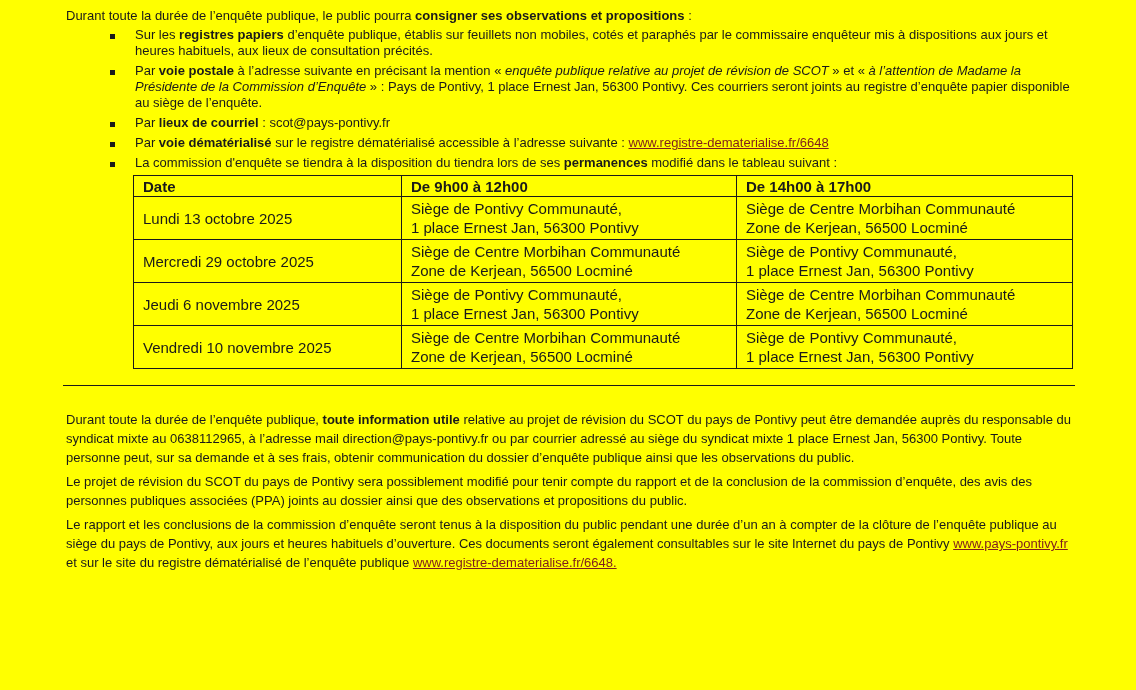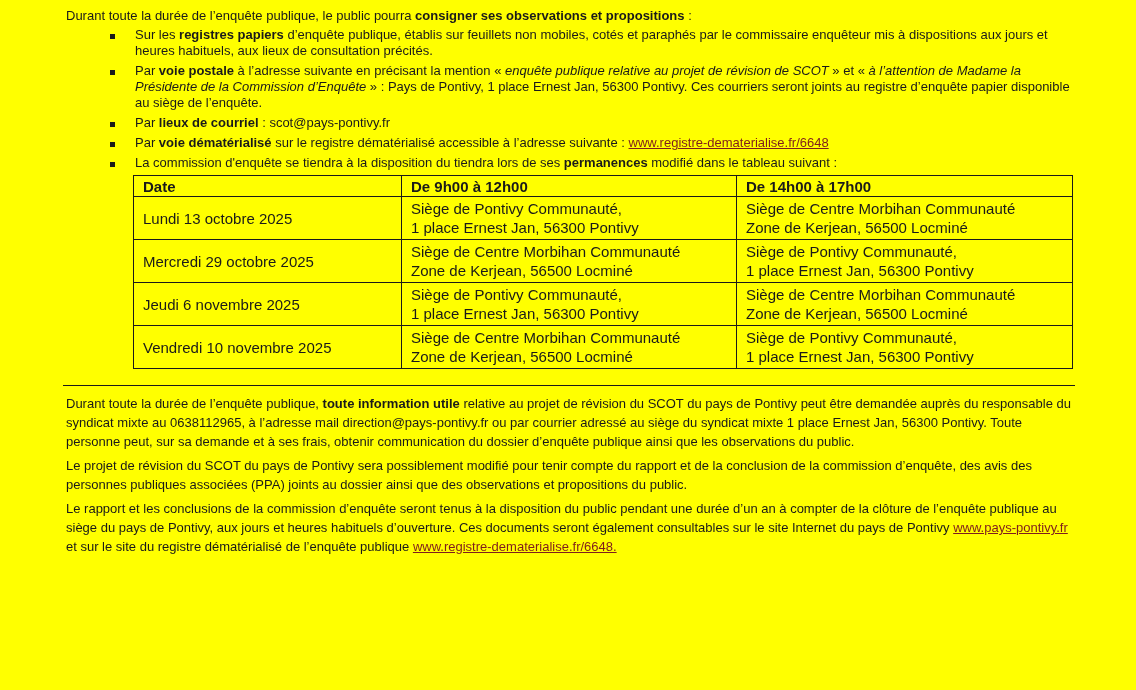--- a/index.html
+++ b/index.html
@@ -29,21 +29,21 @@
     border: 1.3px solid #1a1a1a;
     text-align: left; vertical-align: middle;
     padding: 0 9px; font-size: 15px; line-height: 19px;
   }
   table.perm th { height: 20px; font-weight: bold; }
   table.perm td { height: 42px; }
   table.perm td.col-date { width: 249px; }
   table.perm td.col-am { width: 316px; }
   .divider { height: 0; border-top: 1.3px solid #1a1a1a; margin: 16px 0 0 -3px; width: 1012px; }
   .para { margin-top: 5px; }
-  .para.first { margin-top: 8px; }
+  .para.first { margin-top: 24px; }
 </style>
 </head>
 <body>
 
 <div class="page">
 
   <p class="intro"><span>Durant toute la durée de l’enquête publique, le public pourra </span><b>consigner ses observations et propositions</b><span> :</span></p>
 
   <ul class="bullets">
     <li>

